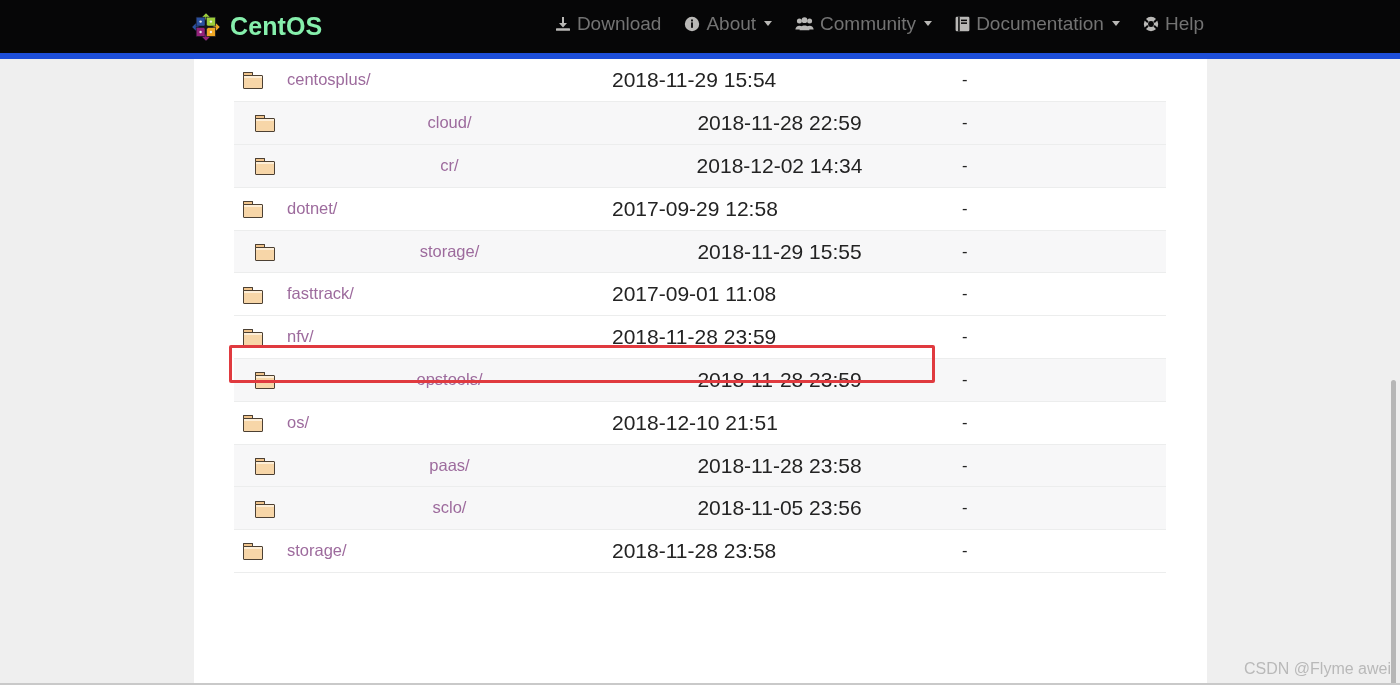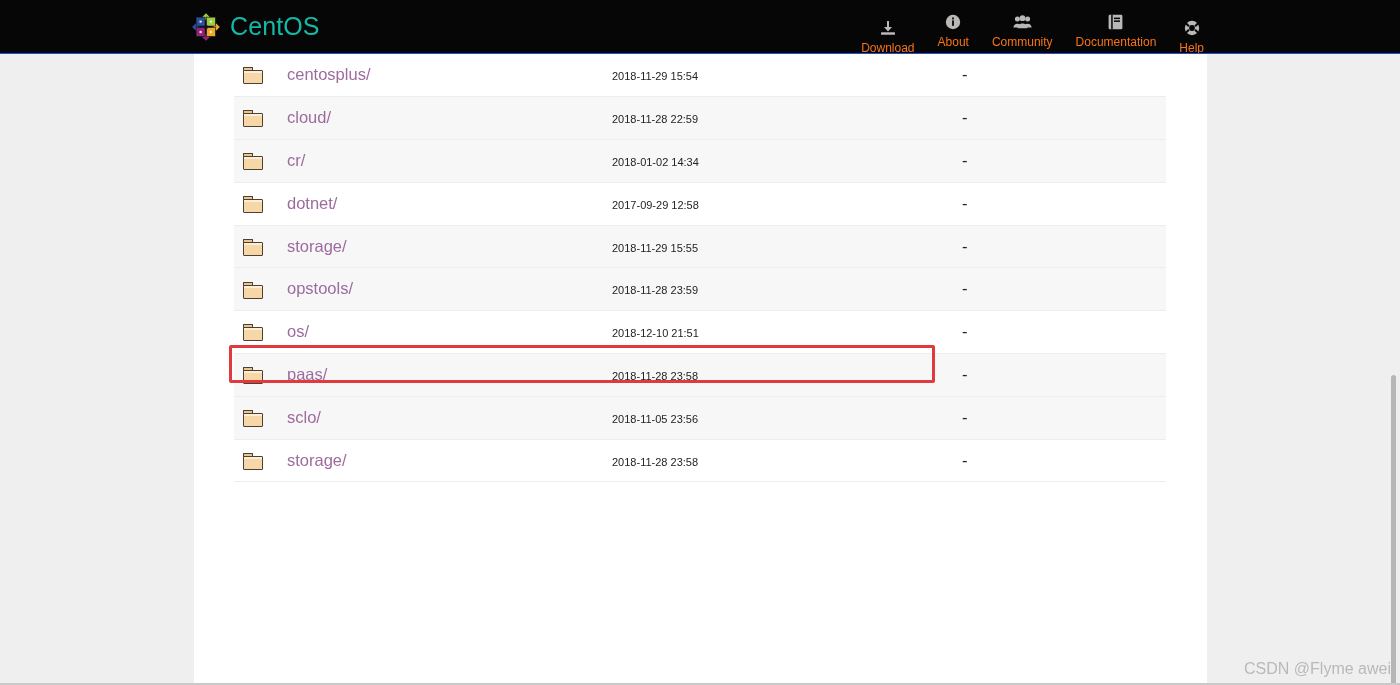--- a/index.html
+++ b/index.html
@@ -34,64 +34,63 @@
     display: flex;
     align-items: center;
     gap: 9px;
   }
   .logo-wrap {
     width: 30px; height: 30px;
     position: relative;
     display: block;
   }
   .brand-name {
-    color: #14b8a6;
+    color: #86efac;
     font-size: 25px;
-    font-weight: 400;
+    font-weight: 700;
     letter-spacing: .1px;
     line-height: 1;
   }
 
   .nav-links {
     position: absolute;
     right: 196px;
     display: flex;
     align-items: center;
     gap: 23px;
     top: 14px;
   }
   .nav-item {
     display: flex;
     align-items: center;
     gap: 6px;
-    color: #f97316;
-    font-size: 12px;
+    color: #737373;
+    font-size: 19px;
     line-height: 1;
     cursor: pointer;
     white-space: nowrap;
-    flex-direction: column;
   }
   .nav-item .ico { display: inline-flex; align-items: center; }
   .caret {
     width: 0; height: 0;
     border-left: 4.5px solid transparent;
     border-right: 4.5px solid transparent;
     border-top: 5px solid #b9b8b6;
     margin-left: 2px;
     display: inline-block;
   }
 
   
   .page-body {
     position: absolute;
     top: 53px; left: 0;
     width: 1400px;
     height: 632px;
     background: #efefef;
-    border-top: 1px solid #1d4ed8;
+    border-top: 6px solid #1d4ed8;
   }
 
   
   .content-col {
     position: absolute;
     top: 0;
     left: 194px;
     width: 1013px;
     height: 632px;
     background: #ffffff;
@@ -106,21 +105,21 @@
     border-collapse: collapse;
     table-layout: fixed;
   }
   .listing tr { height: 42.8px; }
   .listing td {
     border-bottom: 1px solid #eceded;
     vertical-align: middle;
     padding: 0;
   }
   .row-even td { background: #ffffff; }
-  .row-odd  td { background: #f7f7f8; }
+  .row-odd  td { background: #f7f7f8; text-align: center; }
 
   td.c-icon { width: 53px; padding-left: 9px; }
   td.c-name { width: 325px; }
   td.c-date { width: 335px; }
   td.c-size { width: 219px; text-align: left; padding-left: 15px; }
 
   .folder-ico {
     width: 20px; height: 17px;
     position: relative;
     display: inline-block;
@@ -150,21 +149,21 @@
   .name-link {
     color: #9d6b9d;
     font-size: 16.5px;
     text-decoration: none;
     cursor: pointer;
     line-height: 1;
   }
 
   .date-cell {
     color: #232323;
-    font-size: 11px;
+    font-size: 21px;
     line-height: 1;
   }
   .size-cell {
     color: #232323;
     font-size: 16.5px;
     line-height: 1;
   }
 
   
   .annot-box {
@@ -332,40 +331,52 @@
             <td class="c-icon"><span class="folder-ico"><span class="tab"></span><span class="body"></span><span class="fold"></span></span></td>
             <td class="c-name"><a class="name-link">cloud/</a></td>
             <td class="c-date"><span class="date-cell">2018-11-28 22:59</span></td>
             <td class="c-size"><span class="size-cell">-</span></td>
           </tr>
 
 
           <tr class="row-odd">
             <td class="c-icon"><span class="folder-ico"><span class="tab"></span><span class="body"></span><span class="fold"></span></span></td>
             <td class="c-name"><a class="name-link">cr/</a></td>
-            <td class="c-date"><span class="date-cell">2018-01-02 14:34</span></td>
+            <td class="c-date"><span class="date-cell">2018-12-02 14:34</span></td>
             <td class="c-size"><span class="size-cell">-</span></td>
           </tr>
 
           <tr class="row-even">
             <td class="c-icon"><span class="folder-ico"><span class="tab"></span><span class="body"></span><span class="fold"></span></span></td>
             <td class="c-name"><a class="name-link">dotnet/</a></td>
             <td class="c-date"><span class="date-cell">2017-09-29 12:58</span></td>
             <td class="c-size"><span class="size-cell">-</span></td>
           </tr>
 
           <tr class="row-odd">
             <td class="c-icon"><span class="folder-ico"><span class="tab"></span><span class="body"></span><span class="fold"></span></span></td>
             <td class="c-name"><a class="name-link">storage/</a></td>
             <td class="c-date"><span class="date-cell">2018-11-29 15:55</span></td>
             <td class="c-size"><span class="size-cell">-</span></td>
           </tr>
 
-
-
+          <tr class="row-even">
+            <td class="c-icon"><span class="folder-ico"><span class="tab"></span><span class="body"></span><span class="fold"></span></span></td>
+            <td class="c-name"><a class="name-link">fasttrack/</a></td>
+            <td class="c-date"><span class="date-cell">2017-09-01 11:08</span></td>
+            <td class="c-size"><span class="size-cell">-</span></td>
+          </tr>
+
+
+          <tr class="row-even">
+            <td class="c-icon"><span class="folder-ico"><span class="tab"></span><span class="body"></span><span class="fold"></span></span></td>
+            <td class="c-name"><a class="name-link">nfv/</a></td>
+            <td class="c-date"><span class="date-cell">2018-11-28 23:59</span></td>
+            <td class="c-size"><span class="size-cell">-</span></td>
+          </tr>
 
           <tr class="row-odd">
             <td class="c-icon"><span class="folder-ico"><span class="tab"></span><span class="body"></span><span class="fold"></span></span></td>
             <td class="c-name"><a class="name-link">opstools/</a></td>
             <td class="c-date"><span class="date-cell">2018-11-28 23:59</span></td>
             <td class="c-size"><span class="size-cell">-</span></td>
           </tr>
 
           <tr class="row-even">
             <td class="c-icon"><span class="folder-ico"><span class="tab"></span><span class="body"></span><span class="fold"></span></span></td>

